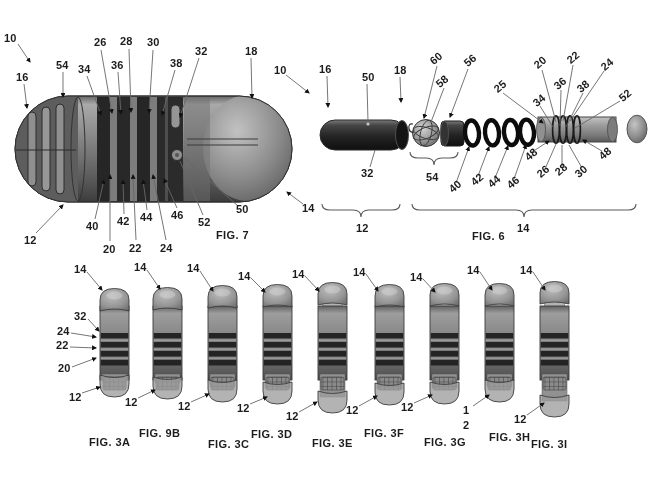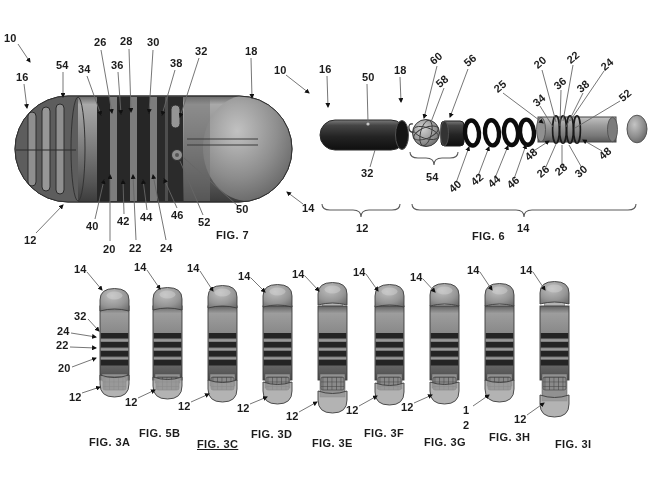--- a/index.html
+++ b/index.html
@@ -388,37 +388,37 @@
       <span class="ref capt" style="left: 472px; top: 230px; color: rgb(28, 28, 28);">FIG. 6</span>
       <span class="ref" style="left: 74px; top: 263px; color: rgb(28, 28, 28);">14</span>
       <span class="ref" style="left: 74px; top: 310px; color: rgb(28, 28, 28);">32</span>
       <span class="ref" style="left: 57px; top: 325px; color: rgb(28, 28, 28);">24</span>
       <span class="ref" style="left: 56px; top: 339px; color: rgb(28, 28, 28);">22</span>
       <span class="ref" style="left: 58px; top: 362px; color: rgb(28, 28, 28);">20</span>
       <span class="ref" style="left: 69px; top: 391px; color: rgb(28, 28, 28);">12</span>
       <span class="ref capt" style="left: 89px; top: 436px; color: rgb(28, 28, 28);">FIG. 3A</span>
       <span class="ref" style="left: 134px; top: 261px; color: rgb(28, 28, 28);">14</span>
       <span class="ref" style="left: 125px; top: 396px; color: rgb(28, 28, 28);">12</span>
-      <span class="ref capt" style="left: 139px; top: 427px; color: rgb(28, 28, 28);">FIG. 5B</span>
+      <span class="ref capt" style="left: 139px; top: 427px; color: rgb(28, 28, 28);">FIG. 9B</span>
       <span class="ref" style="left: 187px; top: 262px; color: rgb(28, 28, 28);">14</span>
       <span class="ref" style="left: 178px; top: 400px; color: rgb(28, 28, 28);">12</span>
-      <span class="ref capt" style="left: 197px; top: 438px; color: rgb(28, 28, 28); text-decoration: underline;">FIG. 3C</span>
+      <span class="ref capt" style="left: 208px; top: 438px; color: rgb(28, 28, 28);">FIG. 3C</span>
       <span class="ref" style="left: 238px; top: 270px; color: rgb(28, 28, 28);">14</span>
       <span class="ref" style="left: 237px; top: 402px; color: rgb(28, 28, 28);">12</span>
       <span class="ref capt" style="left: 251px; top: 428px; color: rgb(28, 28, 28);">FIG. 3D</span>
       <span class="ref" style="left: 292px; top: 268px; color: rgb(28, 28, 28);">14</span>
       <span class="ref" style="left: 286px; top: 410px; color: rgb(28, 28, 28);">12</span>
       <span class="ref capt" style="left: 312px; top: 437px; color: rgb(28, 28, 28);">FIG. 3E</span>
       <span class="ref" style="left: 353px; top: 266px; color: rgb(28, 28, 28);">14</span>
       <span class="ref" style="left: 346px; top: 404px; color: rgb(28, 28, 28);">12</span>
       <span class="ref capt" style="left: 364px; top: 427px; color: rgb(28, 28, 28);">FIG. 3F</span>
       <span class="ref" style="left: 410px; top: 271px; color: rgb(28, 28, 28);">14</span>
       <span class="ref" style="left: 401px; top: 401px; color: rgb(28, 28, 28);">12</span>
       <span class="ref capt" style="left: 424px; top: 436px; color: rgb(28, 28, 28); text-align: center;">FIG. 3G</span>
       <span class="ref" style="left: 467px; top: 264px; color: rgb(28, 28, 28);">14</span>
       <span class="ref" style="left: 463px; top: 404px; color: rgb(28, 28, 28);">1</span>
       <span class="ref" style="left: 463px; top: 419px; color: rgb(28, 28, 28);">2</span>
       <span class="ref capt" style="left: 477px; top: 431px; color: rgb(28, 28, 28); padding-left: 12px;">FIG. 3H</span>
       <span class="ref" style="left: 520px; top: 264px; color: rgb(28, 28, 28);">14</span>
       <span class="ref" style="left: 514px; top: 413px; color: rgb(28, 28, 28);">12</span>
-      <span class="ref capt" style="left: 555px; top: 438px; color: rgb(28, 28, 28);">FIG. 3I</span>
+      <span class="ref capt" style="left: 531px; top: 438px; color: rgb(28, 28, 28);">FIG. 3I</span>
     </div>
 </div>
 
 </body></html>

